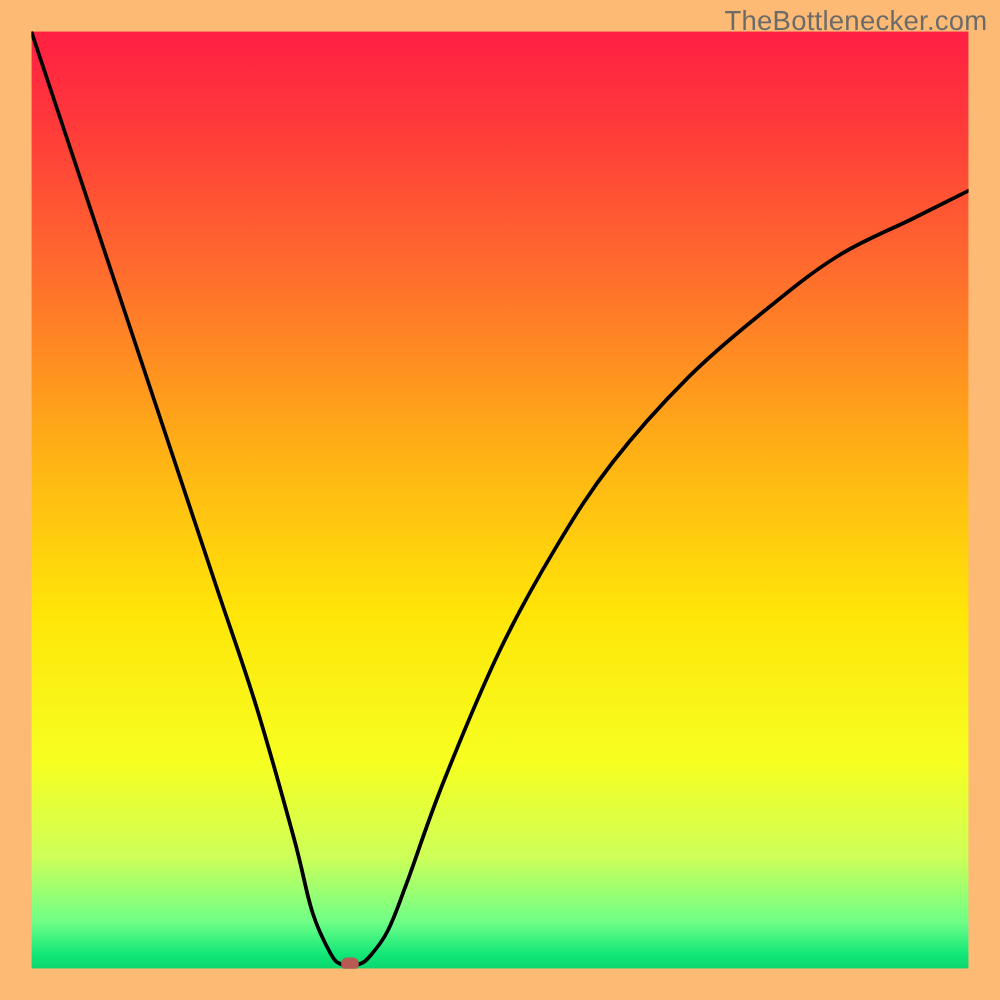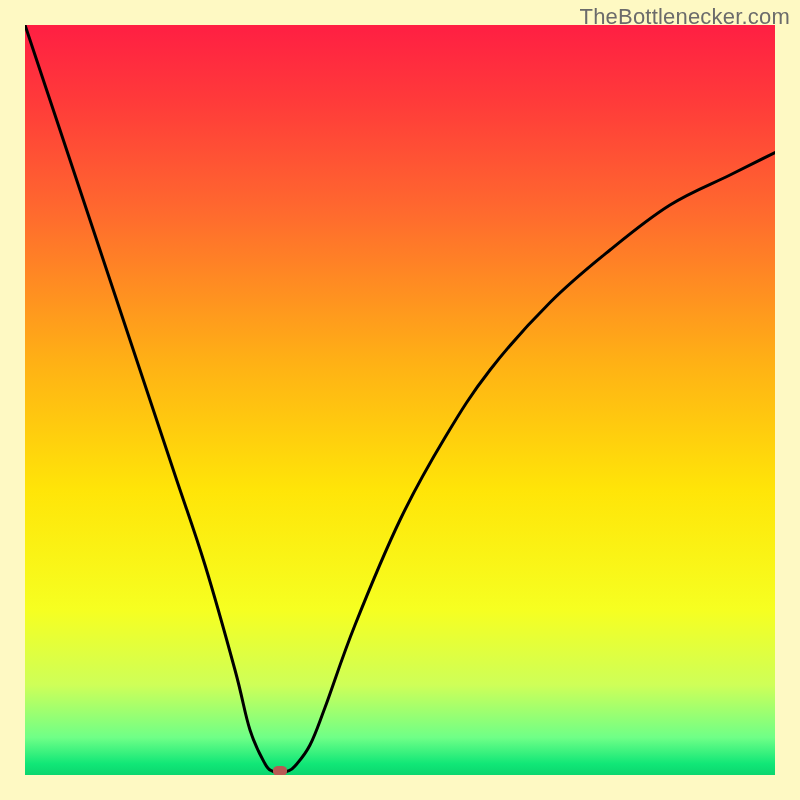--- a/index.html
+++ b/index.html
@@ -8,21 +8,21 @@
     width: 800px;
     height: 800px;
     background: #000000;
     overflow: hidden;
     font-family: Arial, Helvetica, sans-serif;
   }
   .stage {
     position: relative;
     width: 800px;
     height: 800px;
-    background: #fef9c3;
+    background: #fdba74;
   }
   .plot-area {
     position: absolute;
     left: 25px;
     top: 25px;
     width: 750px;
     height: 750px;
     overflow: hidden;
   }
   .gradient-bg {

